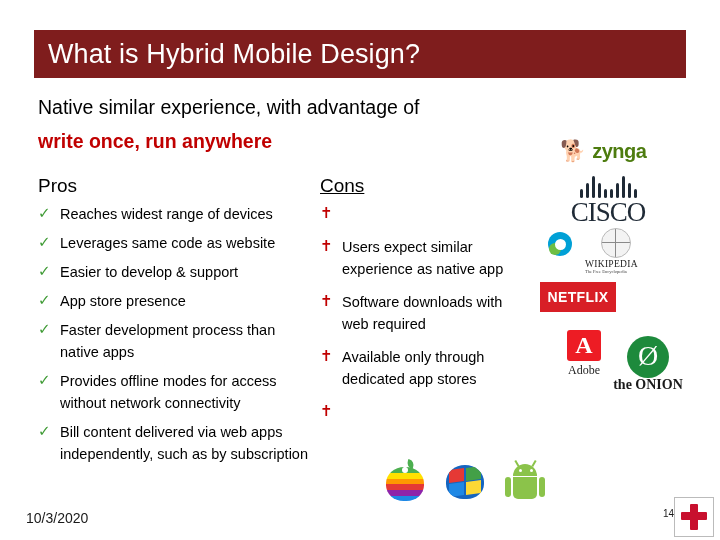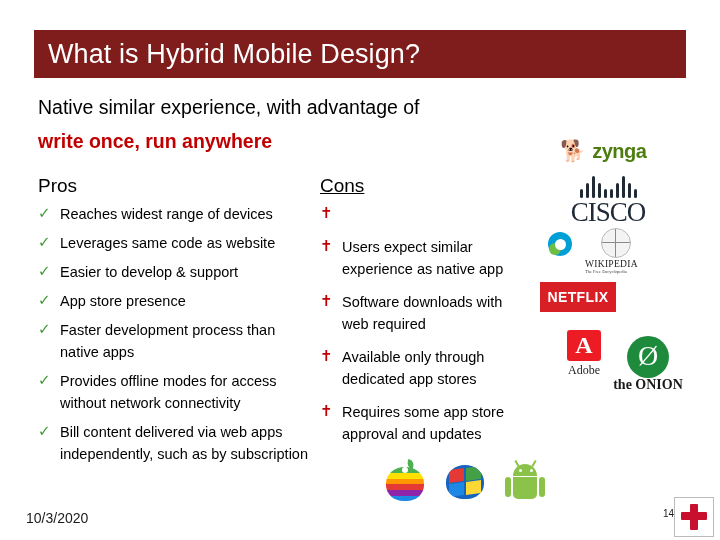--- a/index.html
+++ b/index.html
@@ -498,21 +498,20 @@
     <div class="li">
       <span class="bullet cross">✝</span>
       <span class="txt">Software downloads with web required</span>
     </div>
     <div class="li">
       <span class="bullet cross">✝</span>
       <span class="txt">Available only through dedicated app stores</span>
     </div>
     <div class="li">
       <span class="bullet cross">✝</span>
-      <span class="txt">Requires some app store approval and updates</span>
     </div>
   </div>
 
   <div class="logo zynga">
     <span class="dog">🐕</span>
     <span class="word">zynga</span>
   </div>
 
   <div class="logo cisco">
     <div class="bars">

